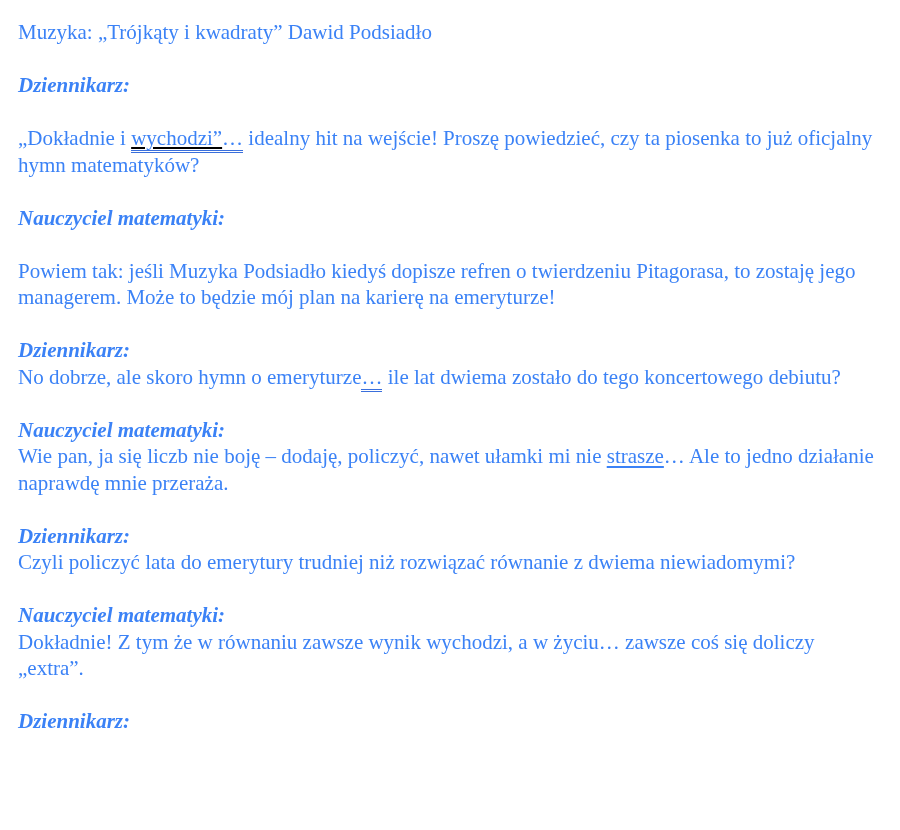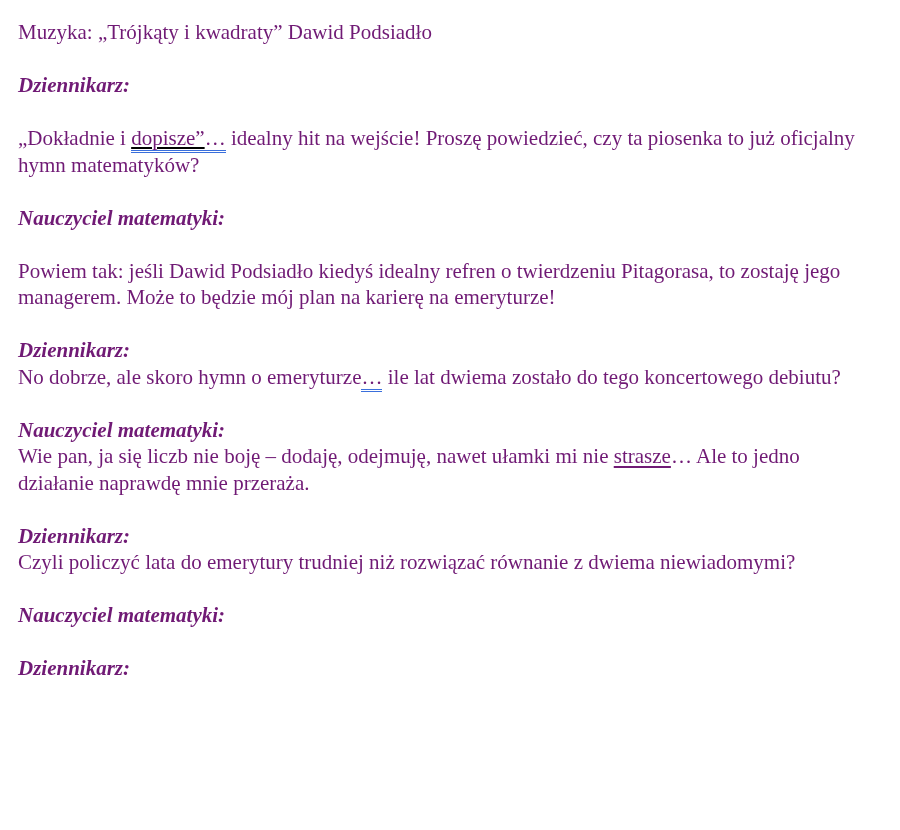--- a/index.html
+++ b/index.html
@@ -8,21 +8,21 @@
     background: #ffffff;
   }
   .page {
     box-sizing: border-box;
     width: 900px;
     height: 822px;
     padding: 19px 20px 0 18px;
     font-family: "Liberation Serif", serif;
     font-size: 21px;
     line-height: 26.5px;
-    color: #701a75;
+    color: #3b82f6;
     overflow: hidden;
     background: var(--page-bg, #ffffff);
   }
   .line {
     margin: 0;
     max-width: 862px;
   }
   .heading {
     font-weight: bold;
     font-style: italic;
@@ -53,51 +53,52 @@
 <div class="page">
 
   <p class="line">Muzyka: „Trójkąty i kwadraty” Dawid Podsiadło</p>
 
   <div class="blank"></div>
 
   <p class="line heading">Dziennikarz:</p>
 
   <div class="blank"></div>
 
-  <p class="line"><span>„Dokładnie i </span><span class="grammar"><span class="u">dopisze”</span><span>…</span></span><span> idealny hit na wejście! Proszę powiedzieć, czy ta piosenka to już oficjalny hymn matematyków?</span></p>
+  <p class="line"><span>„Dokładnie i </span><span class="grammar"><span class="u">wychodzi”</span><span>…</span></span><span> idealny hit na wejście! Proszę powiedzieć, czy ta piosenka to już oficjalny hymn matematyków?</span></p>
 
   <div class="blank"></div>
 
   <p class="line heading">Nauczyciel matematyki:</p>
 
   <div class="blank"></div>
 
-  <p class="line">Powiem tak: jeśli Dawid Podsiadło kiedyś idealny refren o twierdzeniu Pitagorasa, to zostaję jego managerem. Może to będzie mój plan na karierę na emeryturze!</p>
+  <p class="line">Powiem tak: jeśli Muzyka Podsiadło kiedyś dopisze refren o twierdzeniu Pitagorasa, to zostaję jego managerem. Może to będzie mój plan na karierę na emeryturze!</p>
 
   <div class="blank"></div>
 
   <p class="line heading">Dziennikarz:</p>
 
   <p class="line"><span>No dobrze, ale skoro hymn o emeryturze</span><span class="grammar"><span>…</span></span><span> ile lat dwiema zostało do tego koncertowego debiutu?</span></p>
 
   <div class="blank"></div>
 
   <p class="line heading">Nauczyciel matematyki:</p>
 
-  <p class="line"><span>Wie pan, ja się liczb nie boję – dodaję, odejmuję, nawet ułamki mi nie </span><span class="spell">strasze</span><span>… Ale to jedno działanie naprawdę mnie przeraża.</span></p>
+  <p class="line"><span>Wie pan, ja się liczb nie boję – dodaję, policzyć, nawet ułamki mi nie </span><span class="spell">strasze</span><span>… Ale to jedno działanie naprawdę mnie przeraża.</span></p>
 
   <div class="blank"></div>
 
   <p class="line heading">Dziennikarz:</p>
 
   <p class="line">Czyli policzyć lata do emerytury trudniej niż rozwiązać równanie z dwiema niewiadomymi?</p>
 
   <div class="blank"></div>
 
   <p class="line heading">Nauczyciel matematyki:</p>
 
+  <p class="line">Dokładnie! Z tym że w równaniu zawsze wynik wychodzi, a w życiu… zawsze coś się doliczy „extra”.</p>
 
   <div class="blank"></div>
 
   <p class="line heading">Dziennikarz:</p>
 
 
 </div>
 
 </body></html>

